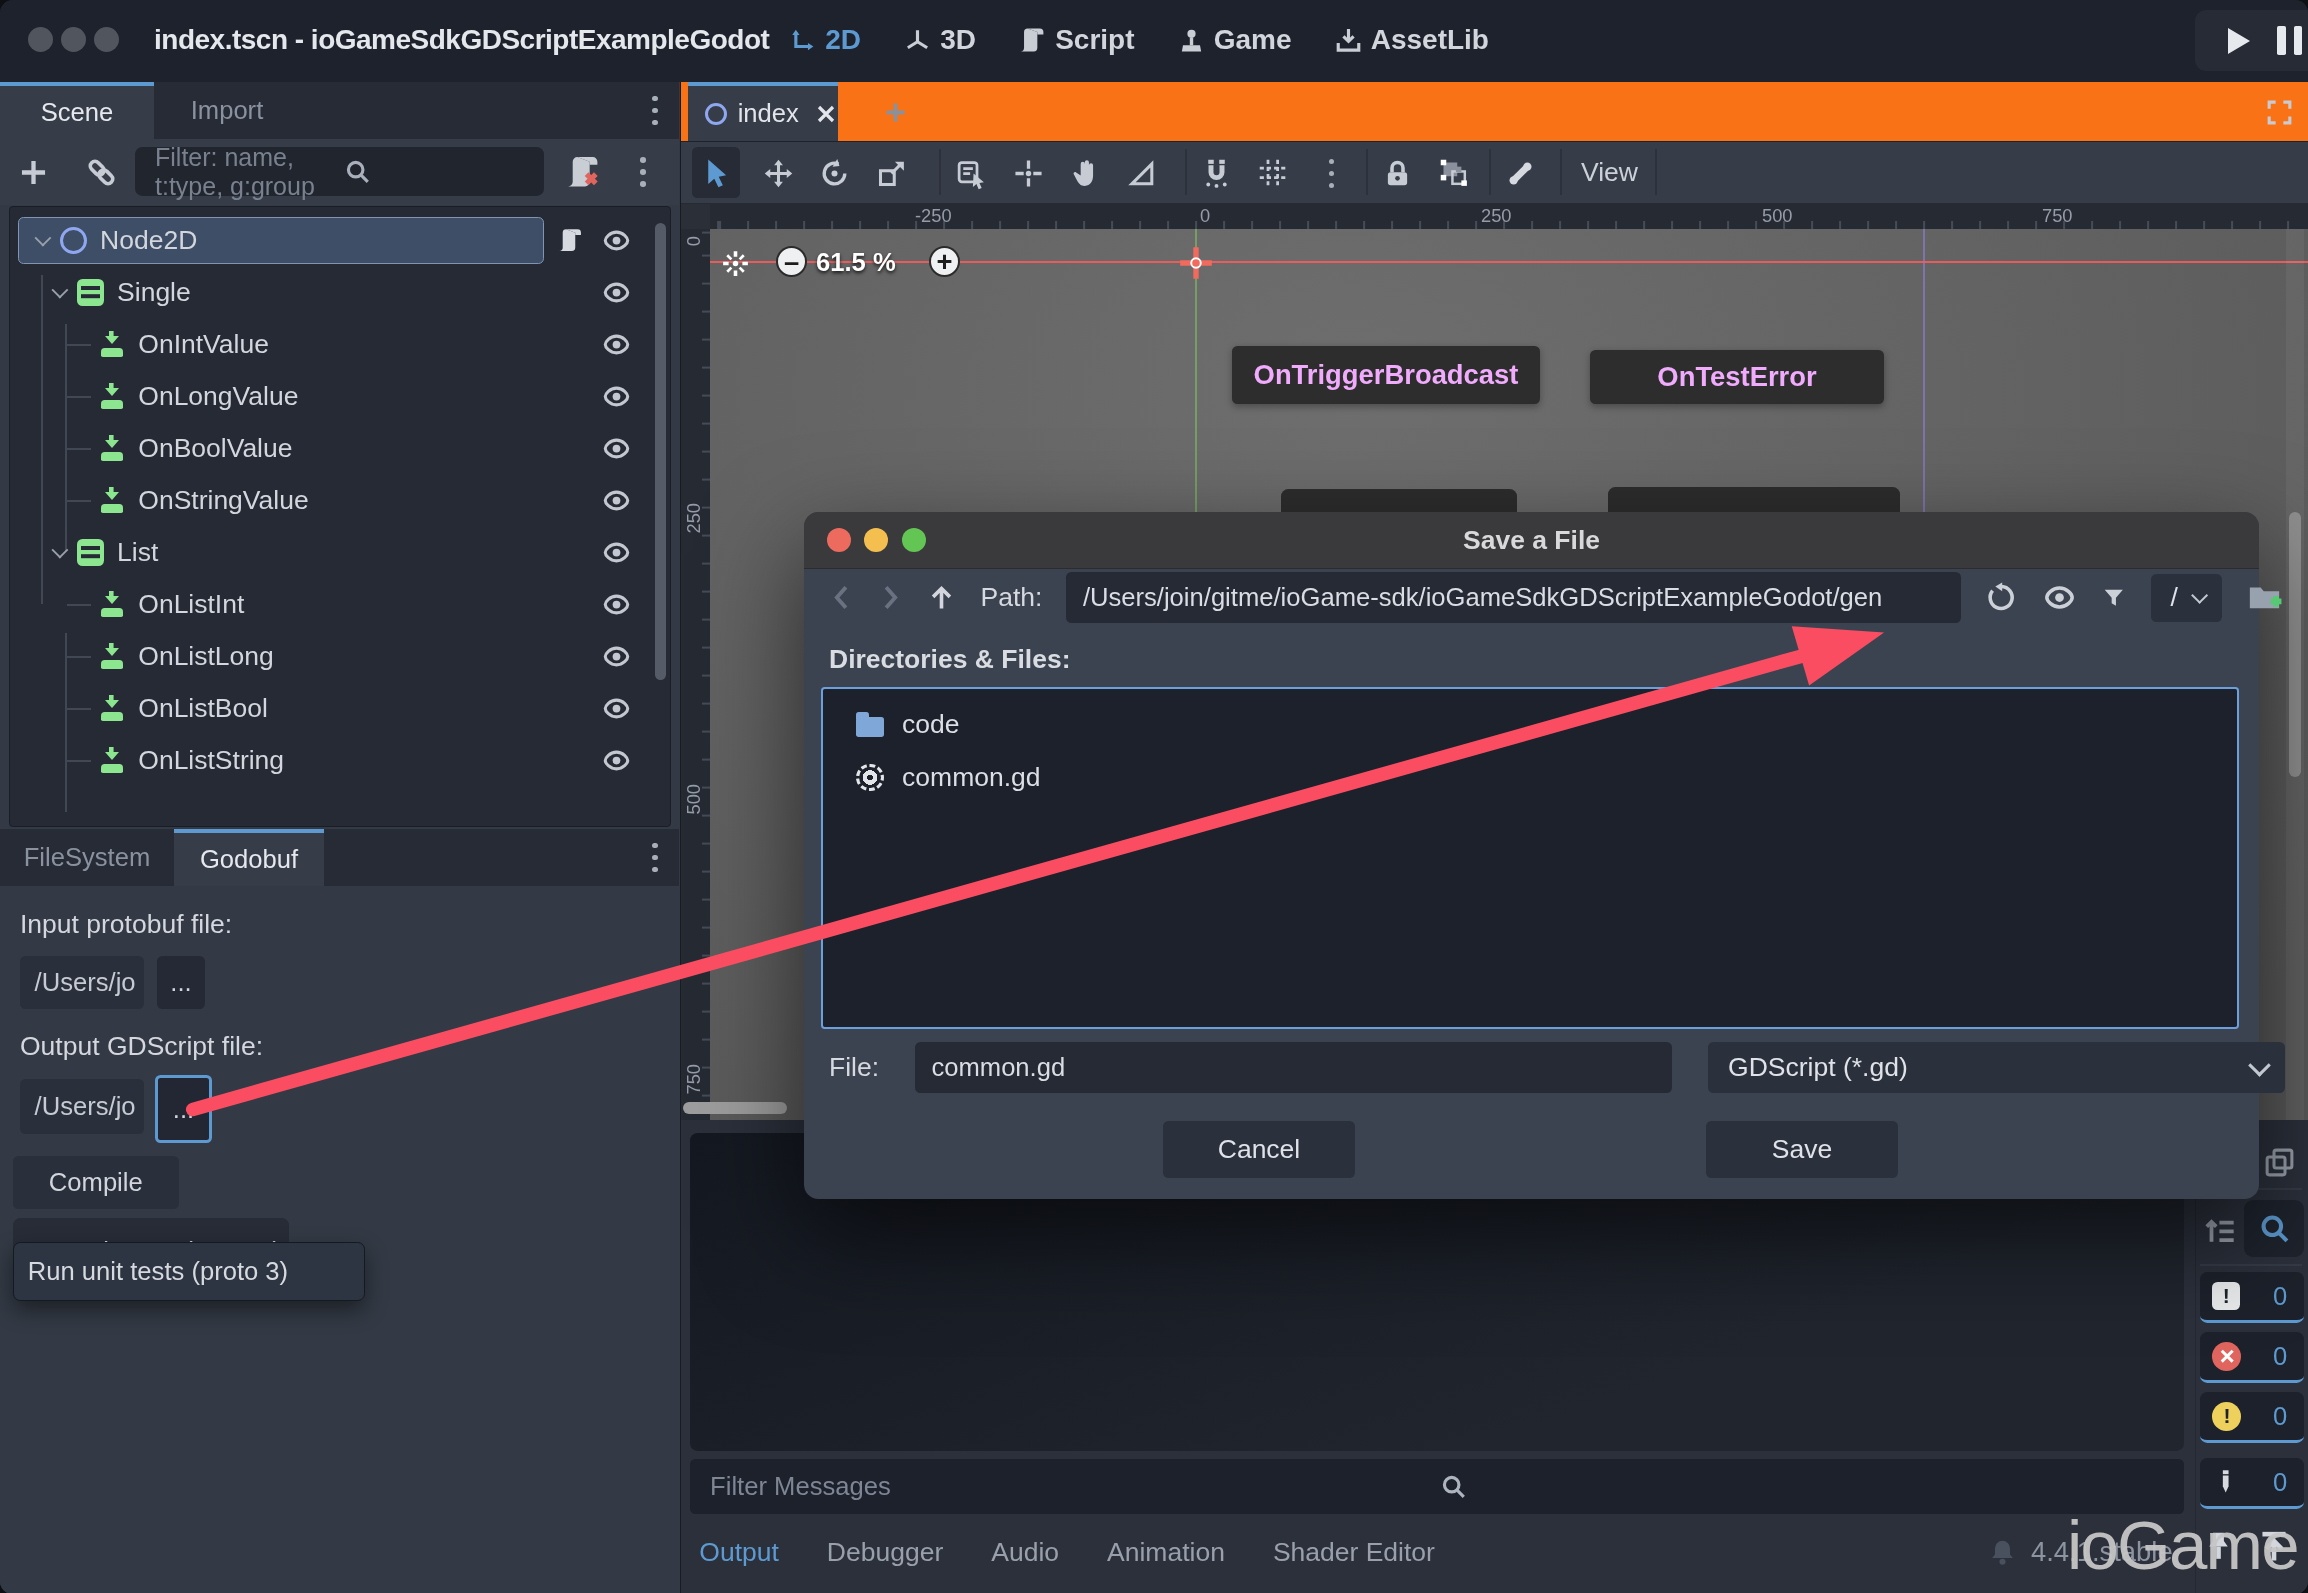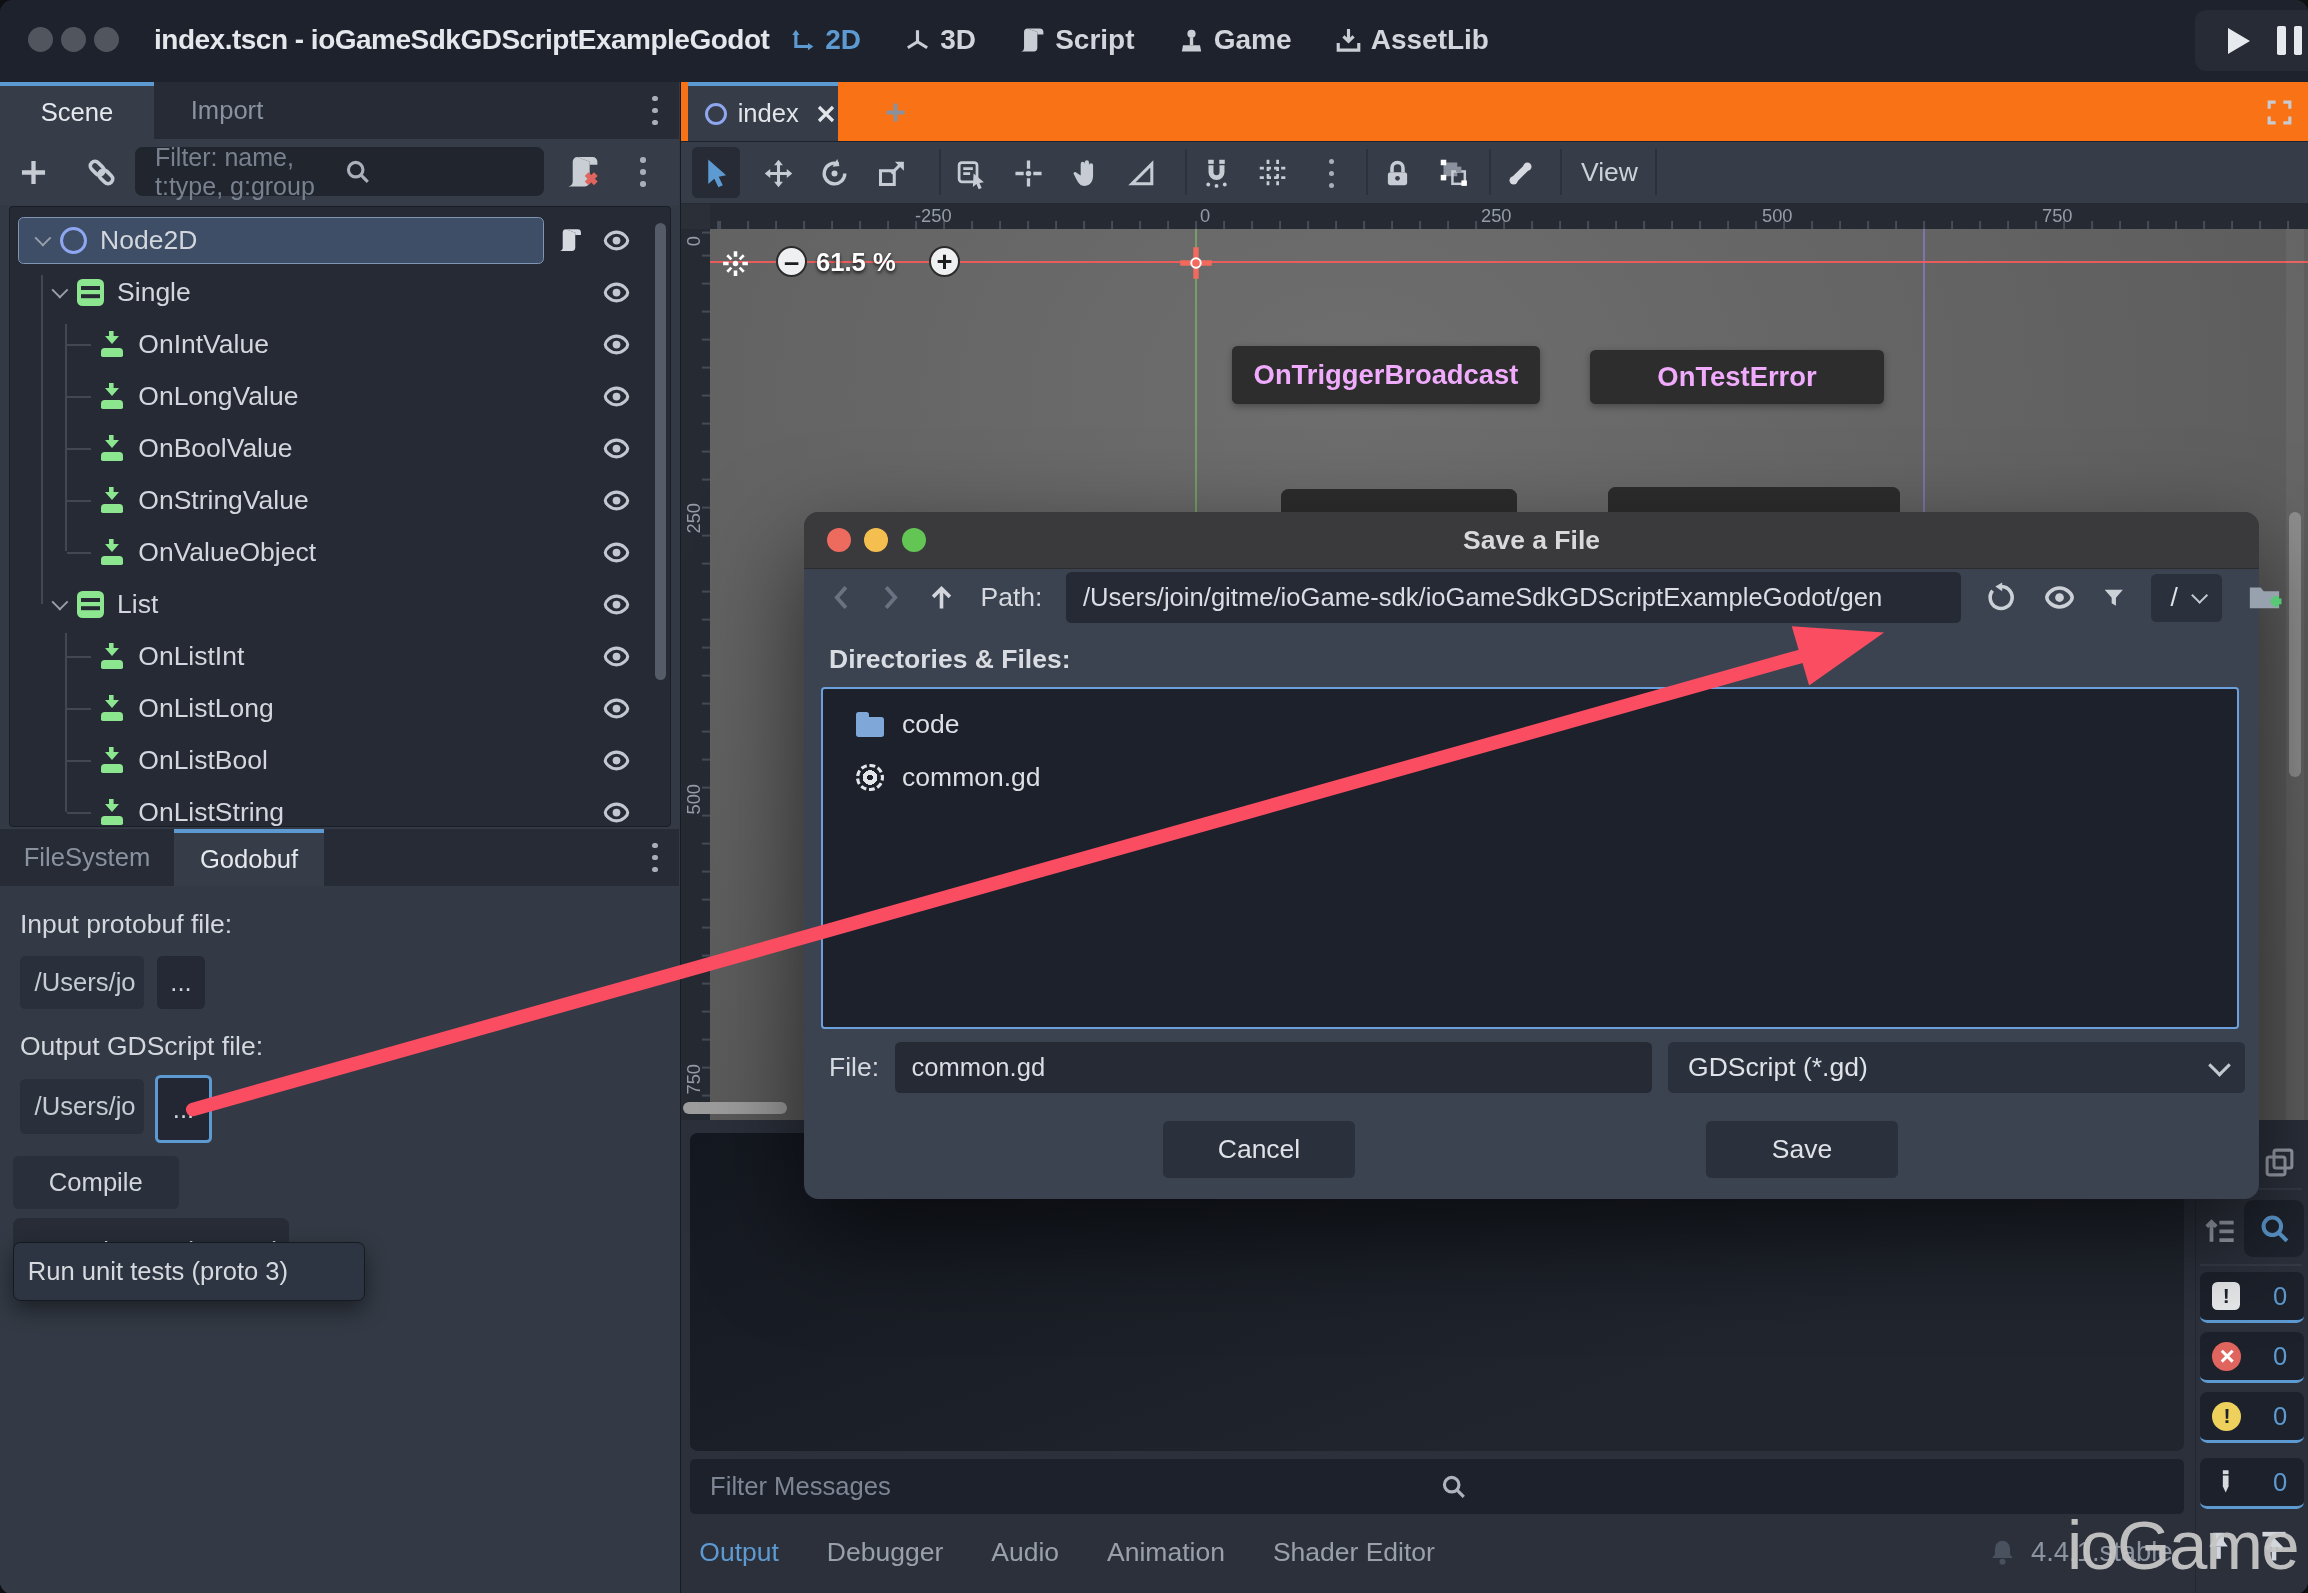--- a/index.html
+++ b/index.html
@@ -342,34 +342,20 @@
 
               <span>
                 <svg width="31" height="31" viewBox="0 0 24 24">
                   <path d="M12 5.5c5.2 0 8.7 4.4 8.7 6.5s-3.5 6.5-8.7 6.5S3.3 14.1 3.3 12 6.8 5.5 12 5.5z" fill="none" stroke="#c3c8d0" stroke-width="2.4"></path>
                   <circle cx="12" cy="12" r="3" fill="#c3c8d0"></circle>
                 </svg>
               </span>
             </span>
           </div>
 
-          <div class="tree-row lv2 i-button">
-
-            <span class="tree-ic"></span>
-            <span class="tree-label">OnValueObject</span>
-            <span class="row-right">
-
-              <span>
-                <svg width="31" height="31" viewBox="0 0 24 24">
-                  <path d="M12 5.5c5.2 0 8.7 4.4 8.7 6.5s-3.5 6.5-8.7 6.5S3.3 14.1 3.3 12 6.8 5.5 12 5.5z" fill="none" stroke="#c3c8d0" stroke-width="2.4"></path>
-                  <circle cx="12" cy="12" r="3" fill="#c3c8d0"></circle>
-                </svg>
-              </span>
-            </span>
-          </div>
 
           <div class="tree-row lv1 i-vbox">
             <span class="chev"></span>
             <span class="tree-ic"></span>
             <span class="tree-label">List</span>
             <span class="row-right">
 
               <span>
                 <svg width="31" height="31" viewBox="0 0 24 24">
                   <path d="M12 5.5c5.2 0 8.7 4.4 8.7 6.5s-3.5 6.5-8.7 6.5S3.3 14.1 3.3 12 6.8 5.5 12 5.5z" fill="none" stroke="#c3c8d0" stroke-width="2.4"></path>
@@ -789,21 +775,21 @@
           <span class="fi"></span>
           <span>code</span>
         </div>
 
         <div class="file-item t-gdscript">
           <span class="fi"></span>
           <span>common.gd</span>
         </div>
       </div>
 
-    <div class="dlg-row" style="left:25px;top:530px;height:51px;gap:16px">
+    <div class="dlg-row" style="left:25px;top:530px;height:51px;gap:36px">
       <span class="dlg-label">File:</span>
       <div class="dlg-field" style="width:757px;height:51px">common.gd</div>
       <div class="dlg-btn" style="position:relative;width:577px;height:51px;justify-content:space-between;padding:0 20px;box-sizing:border-box">
         <span>GDScript (*.gd)</span>
           <span class="chev-dn"></span>
       </div>
     </div>
 
     <div class="dlg-btn" style="left:359px;top:609px;width:192px;height:57px">Cancel</div>
     <div class="dlg-btn" style="left:902px;top:609px;width:192px;height:57px">Save</div>

